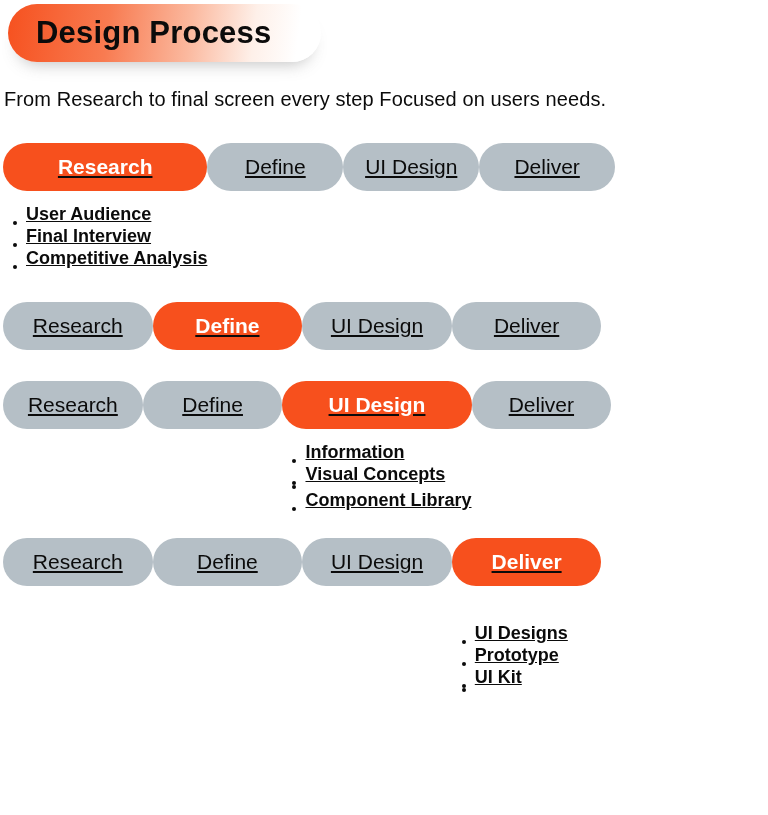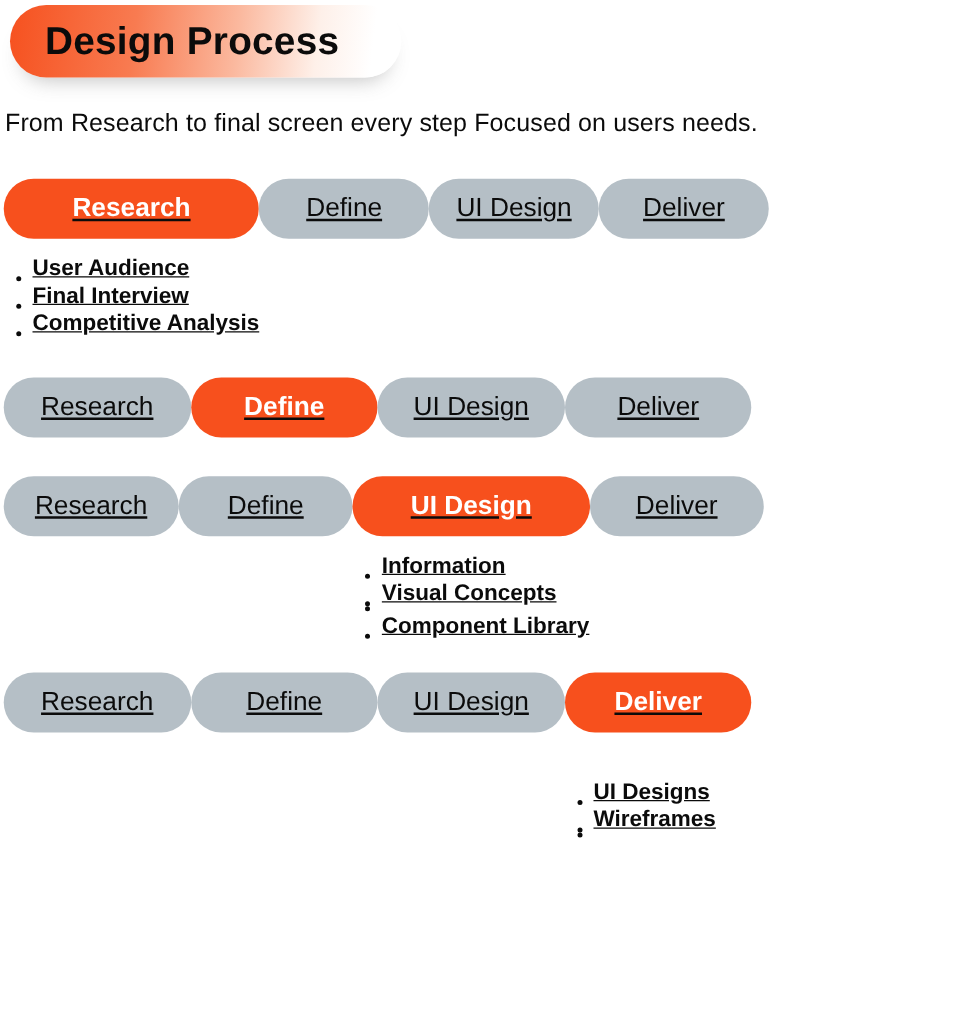--- a/index.html
+++ b/index.html
@@ -190,21 +190,25 @@
     <div class="pill active">
         <span>Deliver</span>
       </div>
     <ul class="bullets col-4">
       <li>
           <span class="dot"></span>
           <span>UI Designs</span>
         </li>
       <li>
           <span class="dot"></span>
-          <span>Wireframes</span>
+          <span>Prototype</span>
+        </li>
+      <li>
+          <span class="dot"></span>
+          <span>UI Kit</span>
         </li>
       <li>
           <span class="dot"></span>
         </li>
     </ul>
   </section>
 
 </main>
 
 </body></html>

